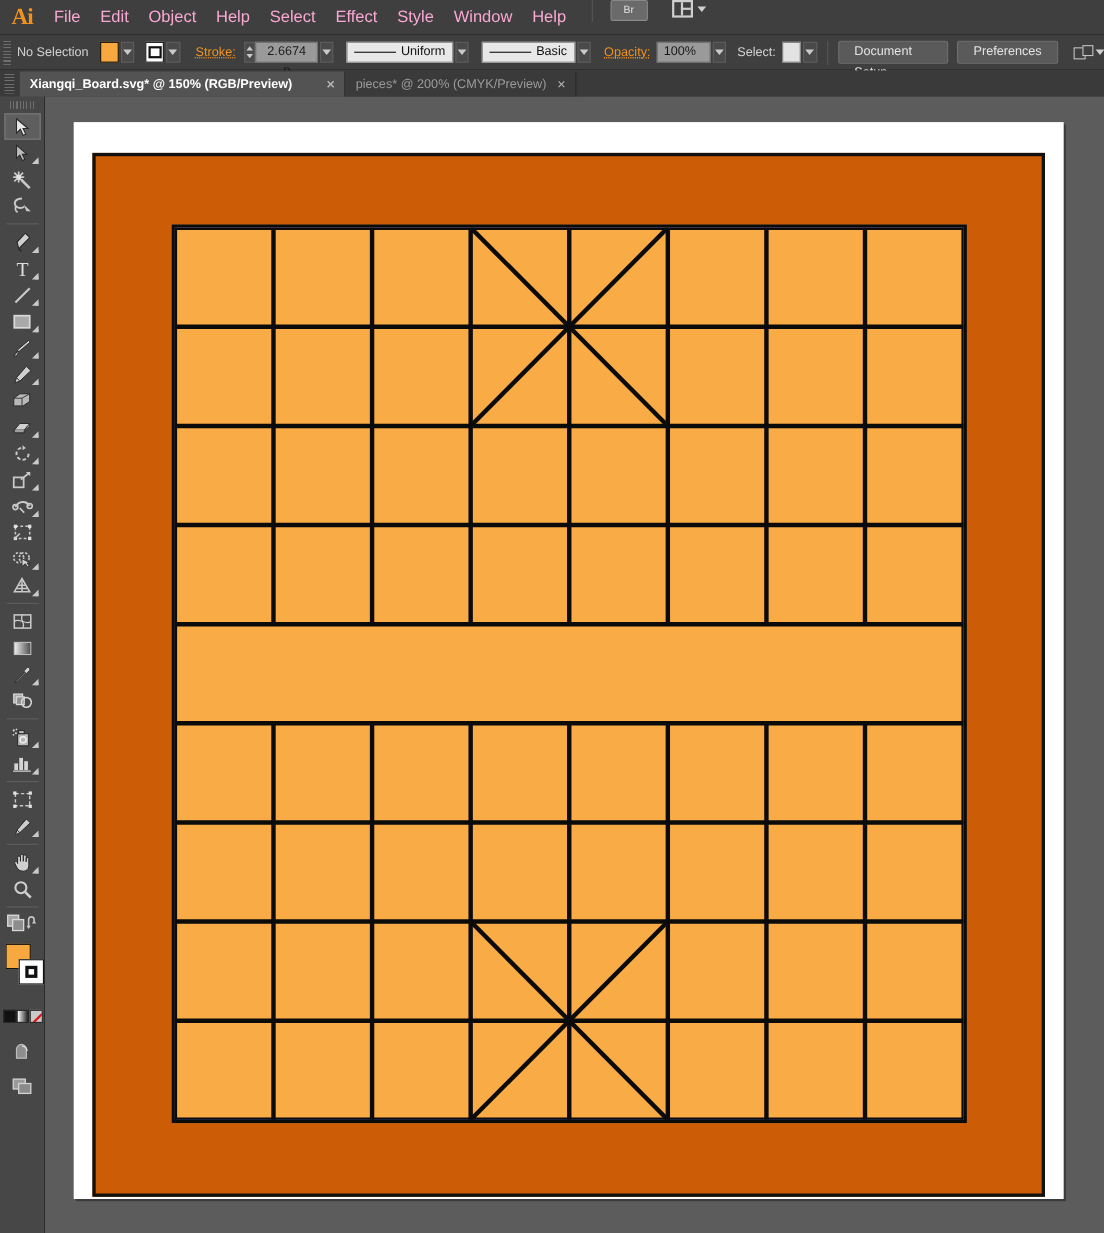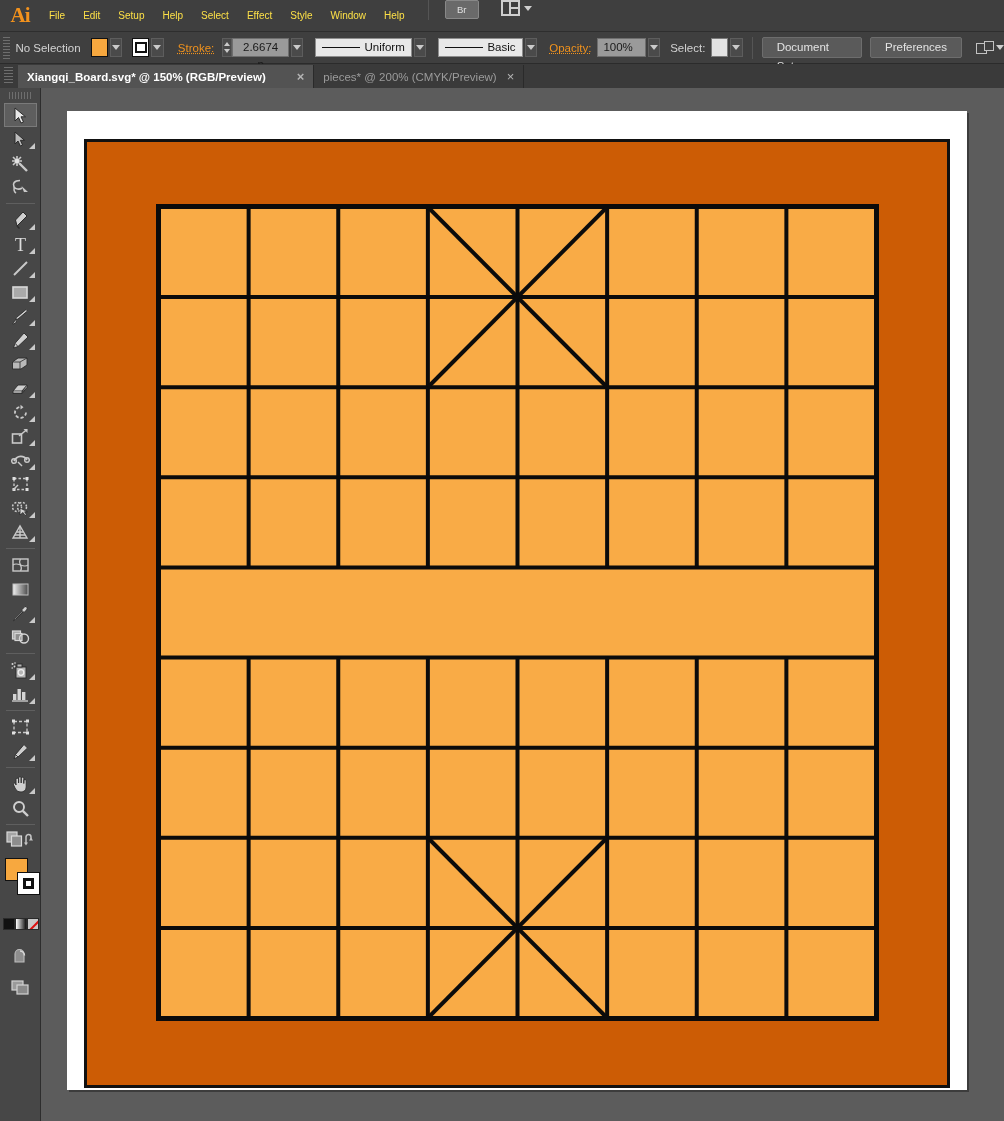--- a/index.html
+++ b/index.html
@@ -18,21 +18,21 @@
     display: flex; align-items: flex-start;
   }
   .ai-logo {
     width: 40px; height: 31px;
     display: flex; align-items: center; justify-content: center;
     color: #f2921d; font-size: 21px; font-weight: bold;
     font-family: "Liberation Serif", serif; letter-spacing: -1px;
   }
   .menu-item {
     padding: 0 9px; height: 31px; line-height: 31px;
-    color: #fde047; font-size: 10px; white-space: nowrap;
+    color: #f9a8d4; font-size: 15px; white-space: nowrap;
   }
   .menu-sep {
     width: 1px; height: 20px; background: #555; margin: 0 10px 0 14px;
   }
   .br-btn {
     width: 34px; height: 19px; background: #6a6a6a;
     border: 1px solid #888; border-radius: 2px;
     color: #e0e0e0; font-size: 9.5px;
     display: flex; align-items: center; justify-content: center;
     margin-left: 6px;
@@ -222,21 +222,21 @@
 </style>
 </head>
 <body>
 
 <div class="app">
 
   <div class="menubar">
     <div class="ai-logo">Ai</div>
     <div class="menu-item">File</div>
     <div class="menu-item">Edit</div>
-    <div class="menu-item">Setup</div>
+    <div class="menu-item">Object</div>
     <div class="menu-item">Help</div>
     <div class="menu-item">Select</div>
     <div class="menu-item">Effect</div>
     <div class="menu-item">Style</div>
     <div class="menu-item">Window</div>
     <div class="menu-item">Help</div>
     <div class="menu-sep"></div>
     <div class="br-btn">Br</div>
     <div class="arrange-btn">
       <div class="arrange-ico"></div>

